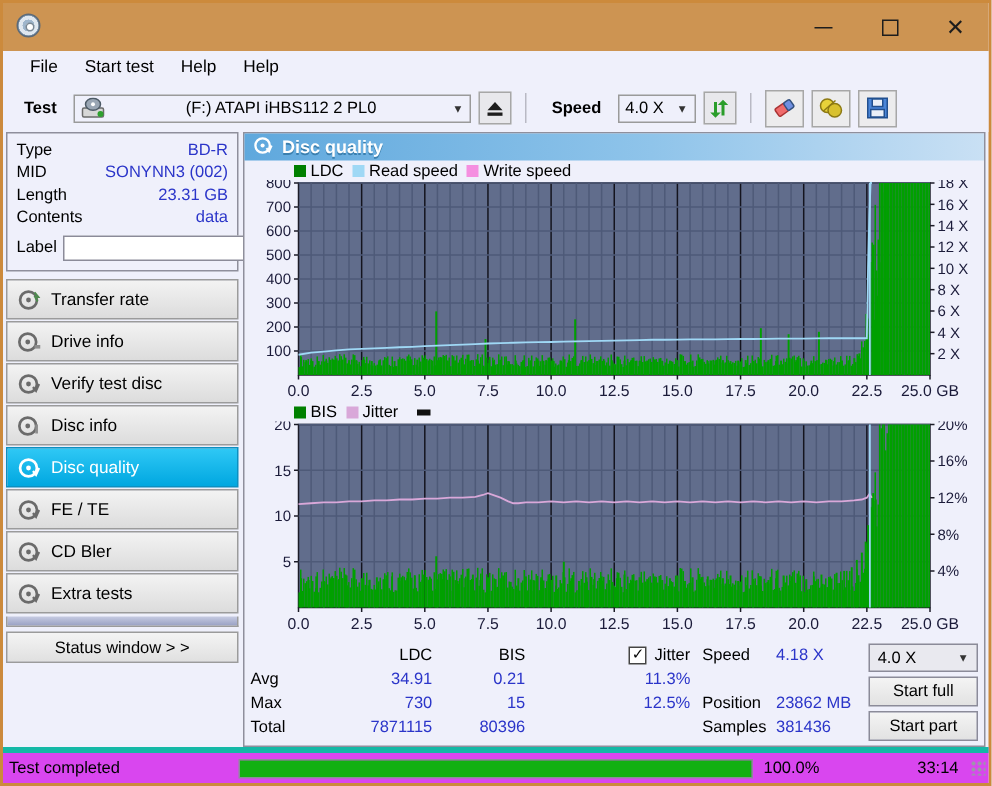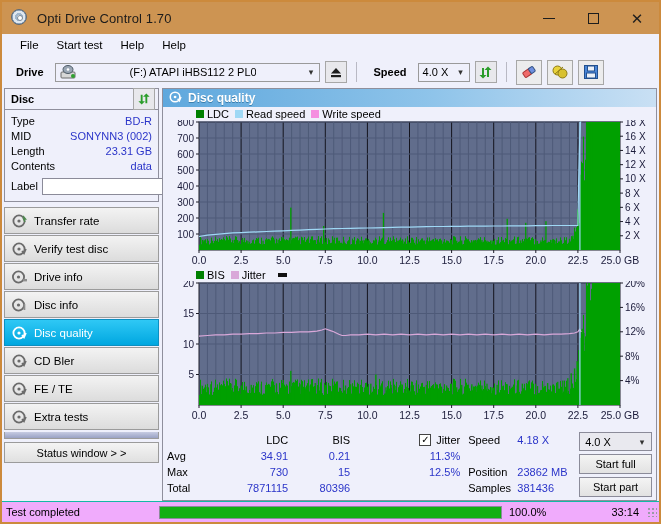--- a/index.html
+++ b/index.html
@@ -162,21 +162,21 @@
     height:19px;border:1px solid #8b8b99;background:#e9e9ef;display:flex;align-items:center;
     box-sizing:border-box;font-size:11px;
   }
   .abtn{
     height:20px;border:1px solid #8b8b99;background:linear-gradient(#f4f4f4,#e2e2e2);
     display:flex;align-items:center;justify-content:center;box-sizing:border-box;font-size:11px;
   }
   
   .statusbar{
     height:20px;flex:0 0 auto;display:flex;align-items:center;
-    border-top:1px solid #14b8a6;background:#f0abfc;font-size:11px;justify-content:center;
+    border-top:4px solid #14b8a6;background:#d946ef;font-size:11px;justify-content:center;
   }
   .sb-text{width:150px;padding-left:4px;}
   .sb-progwrap{
     flex:1;height:13px;border:1px solid #8b8b99;background:#fff;margin:0 3px;
     box-sizing:border-box;position:relative;
   }
   .sb-prog{height:100%;background:#12b012;}
   .sb-pct{width:60px;padding-left:4px;}
   .sb-time{width:70px;text-align:right;padding-right:8px;}
   .grip{width:10px;height:10px;margin-right:2px;
@@ -185,42 +185,41 @@
 </style>
 </head>
 <body>
 
 <div class="window">
 
   <div class="titlebar">
     <div class="app-icon">
       <div class="disc-glyph"></div>
     </div>
-    <div class="title">Opti Drive Control 1.70</div>
     <div class="spacer"></div>
     <div class="wbtn">
         <span class="min"></span>
       </div>
     <div class="wbtn">
         <span class="max"></span>
       </div>
     <div class="wbtn">
         <span class="cls">✕</span>
       </div>
   </div>
 
   <div class="menubar">
     <div class="mi">File</div>
     <div class="mi">Start test</div>
     <div class="mi">Help</div>
     <div class="mi">Help</div>
   </div>
 
   <div class="toolbar">
-    <div class="tlabel">Drive</div>
+    <div class="tlabel">Test</div>
     <div class="combo drivecombo">
       <div class="drvico">
         <svg width="16" height="14" viewBox="0 0 16 14">
           <rect x="1" y="7" width="14" height="6" rx="1" fill="#d7d7d7" stroke="#6b6b6b"></rect>
           <ellipse cx="8" cy="4.5" rx="5" ry="4" fill="#9aa6b4" stroke="#4d5a66"></ellipse>
           <circle cx="8" cy="4.5" r="1.3" fill="#fff"></circle>
           <circle cx="13" cy="11" r="2" fill="#2fa02f"></circle>
         </svg>
       </div>
       <span class="cv">(F:)   ATAPI iHBS112   2 PL06</span>
@@ -267,29 +266,20 @@
         <rect x="3.5" y="9" width="9" height="5" fill="#eaf0f8" stroke="#22508f"></rect>
       </svg>
     </div>
   </div>
 
   <div class="body">
 
     <div class="sidebar">
 
       <div class="panel">
-        <div class="panel-head">
-          <span class="ph-title">Disc</span>
-          <span class="iconbtn">
-            <svg width="14" height="14" viewBox="0 0 15 15">
-              <path d="M4 3 L4 10 L1.5 10 L5 13.5 L8.5 10 L6 10 L6 3 Z" fill="#2a9d2a"></path>
-              <path d="M11 12 L11 5 L13.5 5 L10 1.5 L6.5 5 L9 5 L9 12 Z" fill="#2a9d2a"></path>
-            </svg>
-          </span>
-        </div>
         <div class="discinfo">
           <div class="row">
             <span class="k">Type</span>
             <span class="v">BD-R</span>
           </div>
           <div class="row">
             <span class="k">MID</span>
             <span class="v">SONYNN3 (002)</span>
           </div>
           <div class="row">
@@ -321,36 +311,36 @@
                 <circle cx="7" cy="7" r="5.6" fill="none" stroke="#6b6b6b" stroke-width="1.8"></circle>
                 <circle cx="7" cy="7" r="1.6" fill="#6b6b6b"></circle>
                 <path d="M11 2 L13.5 5 L11.5 5 L13 8" stroke="#4e8a4e" stroke-width="1.4" fill="none"></path>
               </svg>
           </span>
           <span>Transfer rate</span>
         </div>
         <div class="navitem">
           <span class="nav-ico">
             <svg width="15" height="14" viewBox="0 0 15 14">
+                <circle cx="6.5" cy="7" r="5.6" fill="none" stroke="#6b6b6b" stroke-width="1.8"></circle>
+                <circle cx="6.5" cy="7" r="1.6" fill="#6b6b6b"></circle>
+                <rect x="11" y="9" width="4" height="2.4" fill="#8d8d8d"></rect>
+              </svg>
+          </span>
+          <span>Drive info</span>
+        </div>
+        <div class="navitem">
+          <span class="nav-ico">
+            <svg width="15" height="14" viewBox="0 0 15 14">
                 <circle cx="7" cy="7" r="5.6" fill="none" stroke="#6b6b6b" stroke-width="1.8"></circle>
                 <circle cx="7" cy="7" r="1.6" fill="#6b6b6b"></circle>
                 <path d="M10 9 L12 11.5 L14 7" stroke="#6b6b6b" stroke-width="1.6" fill="none"></path>
               </svg>
           </span>
           <span>Verify test disc</span>
-        </div>
-        <div class="navitem">
-          <span class="nav-ico">
-            <svg width="15" height="14" viewBox="0 0 15 14">
-                <circle cx="6.5" cy="7" r="5.6" fill="none" stroke="#6b6b6b" stroke-width="1.8"></circle>
-                <circle cx="6.5" cy="7" r="1.6" fill="#6b6b6b"></circle>
-                <rect x="11" y="9" width="4" height="2.4" fill="#8d8d8d"></rect>
-              </svg>
-          </span>
-          <span>Drive info</span>
         </div>
         <div class="navitem">
           <span class="nav-ico">
             <svg width="15" height="14" viewBox="0 0 15 14">
                 <circle cx="6.5" cy="7" r="5.6" fill="none" stroke="#6b6b6b" stroke-width="1.8"></circle>
                 <circle cx="6.5" cy="7" r="1.6" fill="#6b6b6b"></circle>
                 <rect x="11.5" y="6" width="1.8" height="6" fill="#8d8d8d"></rect>
               </svg>
           </span>
           <span>Disc info</span>
@@ -366,31 +356,31 @@
           <span>Disc quality</span>
         </div>
         <div class="navitem">
           <span class="nav-ico">
             <svg width="15" height="14" viewBox="0 0 15 14">
                 <circle cx="7" cy="7" r="5.6" fill="none" stroke="#6b6b6b" stroke-width="1.8"></circle>
                 <circle cx="7" cy="7" r="1.6" fill="#6b6b6b"></circle>
                 <path d="M10 9 L12 11.5 L14 7" stroke="#6b6b6b" stroke-width="1.6" fill="none"></path>
               </svg>
           </span>
-          <span>CD Bler</span>
+          <span>FE / TE</span>
         </div>
         <div class="navitem">
           <span class="nav-ico">
             <svg width="15" height="14" viewBox="0 0 15 14">
                 <circle cx="7" cy="7" r="5.6" fill="none" stroke="#6b6b6b" stroke-width="1.8"></circle>
                 <circle cx="7" cy="7" r="1.6" fill="#6b6b6b"></circle>
                 <path d="M10 9 L12 11.5 L14 7" stroke="#6b6b6b" stroke-width="1.6" fill="none"></path>
               </svg>
           </span>
-          <span>FE / TE</span>
+          <span>CD Bler</span>
         </div>
         <div class="navitem">
           <span class="nav-ico">
             <svg width="15" height="14" viewBox="0 0 15 14">
                 <circle cx="7" cy="7" r="5.6" fill="none" stroke="#6b6b6b" stroke-width="1.8"></circle>
                 <circle cx="7" cy="7" r="1.6" fill="#6b6b6b"></circle>
                 <path d="M10 9 L12 11.5 L14 7" stroke="#6b6b6b" stroke-width="1.6" fill="none"></path>
               </svg>
           </span>
           <span>Extra tests</span>

